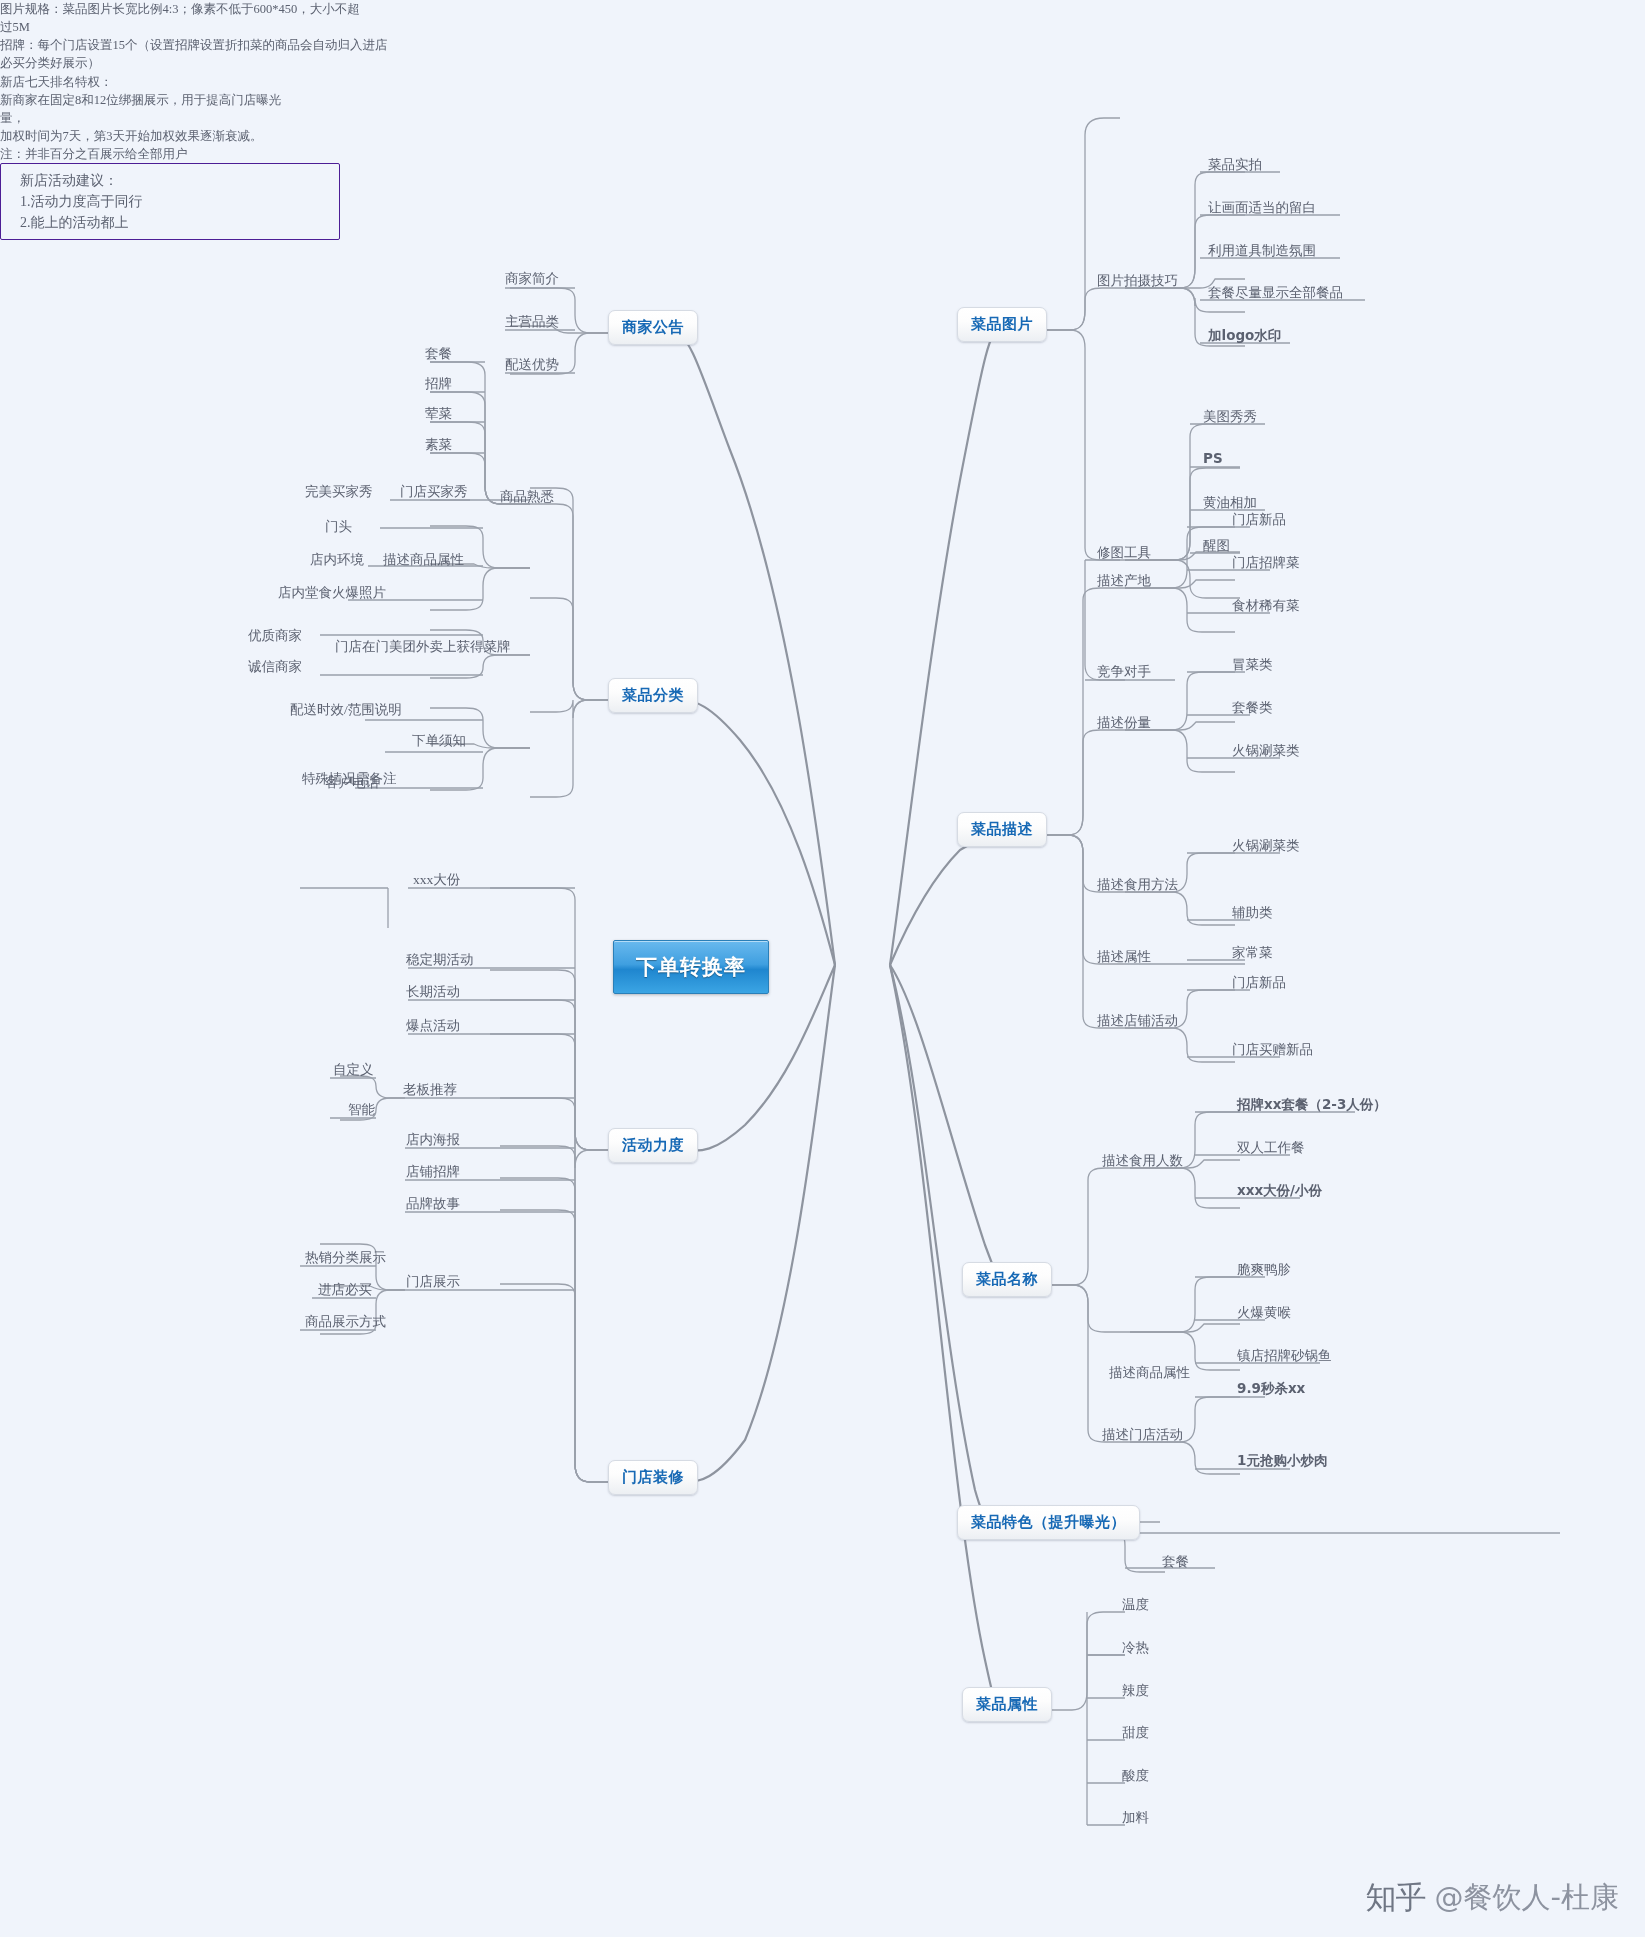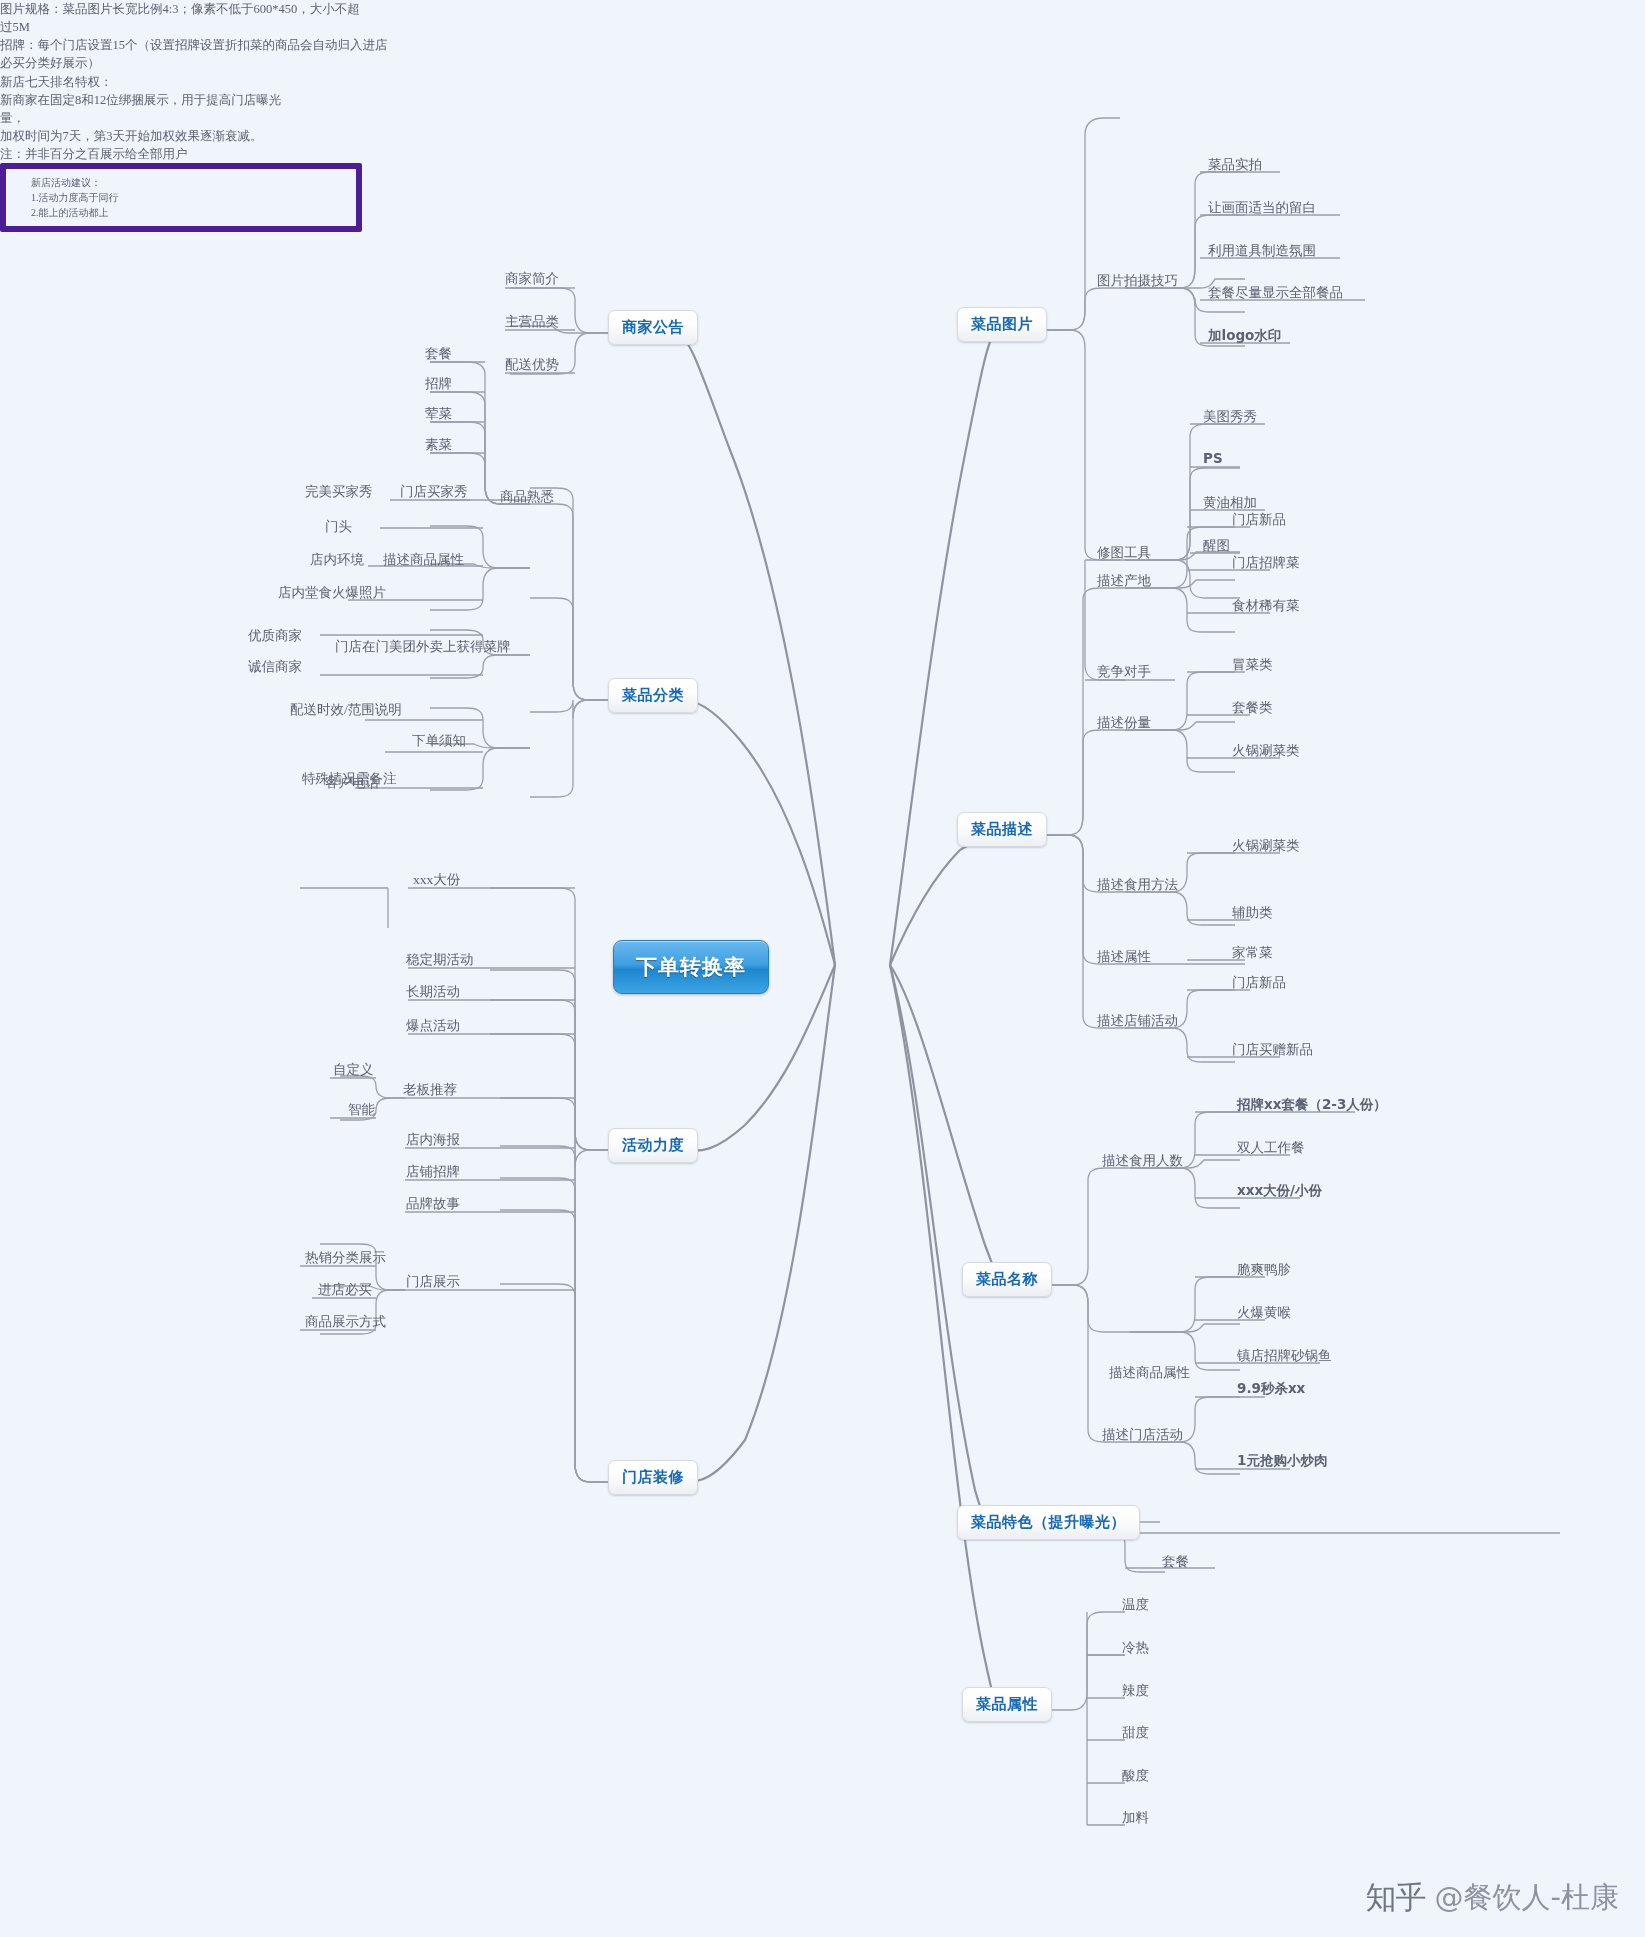--- a/index.html
+++ b/index.html
@@ -13,21 +13,21 @@
   svg.links{position:absolute;left:0;top:0;width:1645px;height:1937px;pointer-events:none;}
   svg.links path{fill:none;stroke:#9aa0ab;stroke-width:1.3;}
   svg.links path.thick{stroke:#8e949f;stroke-width:2.2;}
 
   
   .node{position:absolute;white-space:nowrap;}
 
   .root{
     background:linear-gradient(180deg,#69b9ee 0%,#3f9fe0 45%,#1f86cf 55%,#3ba5e4 100%);
     border:1px solid #2a7fb8;
-    border-radius:9px;
+    border-radius:2px;
     color:#fff;
     font-family:"DejaVu Sans","Liberation Sans",sans-serif;
     font-weight:bold;
     font-size:21px;
     letter-spacing:1px;
     padding:12px 22px;
     box-shadow:0 1px 3px rgba(0,0,0,.25), inset 0 1px 0 rgba(255,255,255,.5);
     text-shadow:0 1px 1px rgba(0,0,0,.35);
   }
 
@@ -53,27 +53,27 @@
   .lbl.mono{font-family:"DejaVu Sans","Liberation Sans",sans-serif;font-weight:bold;}
 
   .note{
     color:#5b6170;
     font-size:12.5px;
     line-height:1.45;
     white-space:pre-line;
     font-family:"Liberation Serif","DejaVu Serif",serif;
   }
   .notebox{
-    border:6px solid #4c1d95;
+    border:1px solid #4c1d95;
     border-radius:2px;
     background:transparent;
-    padding:6px 25px;
+    padding:6px 19px;
     white-space:pre-line;
     color:#5b6170;
-    font-size:10px;
+    font-size:14px;
     line-height:1.5;
   }
 
   
   .watermark{
     position:absolute;right:26px;bottom:18px;
     display:flex;align-items:center;gap:9px;
     color:#8d93a0;font-size:30px;
     font-family:"DejaVu Sans","Liberation Sans",sans-serif;
   }

